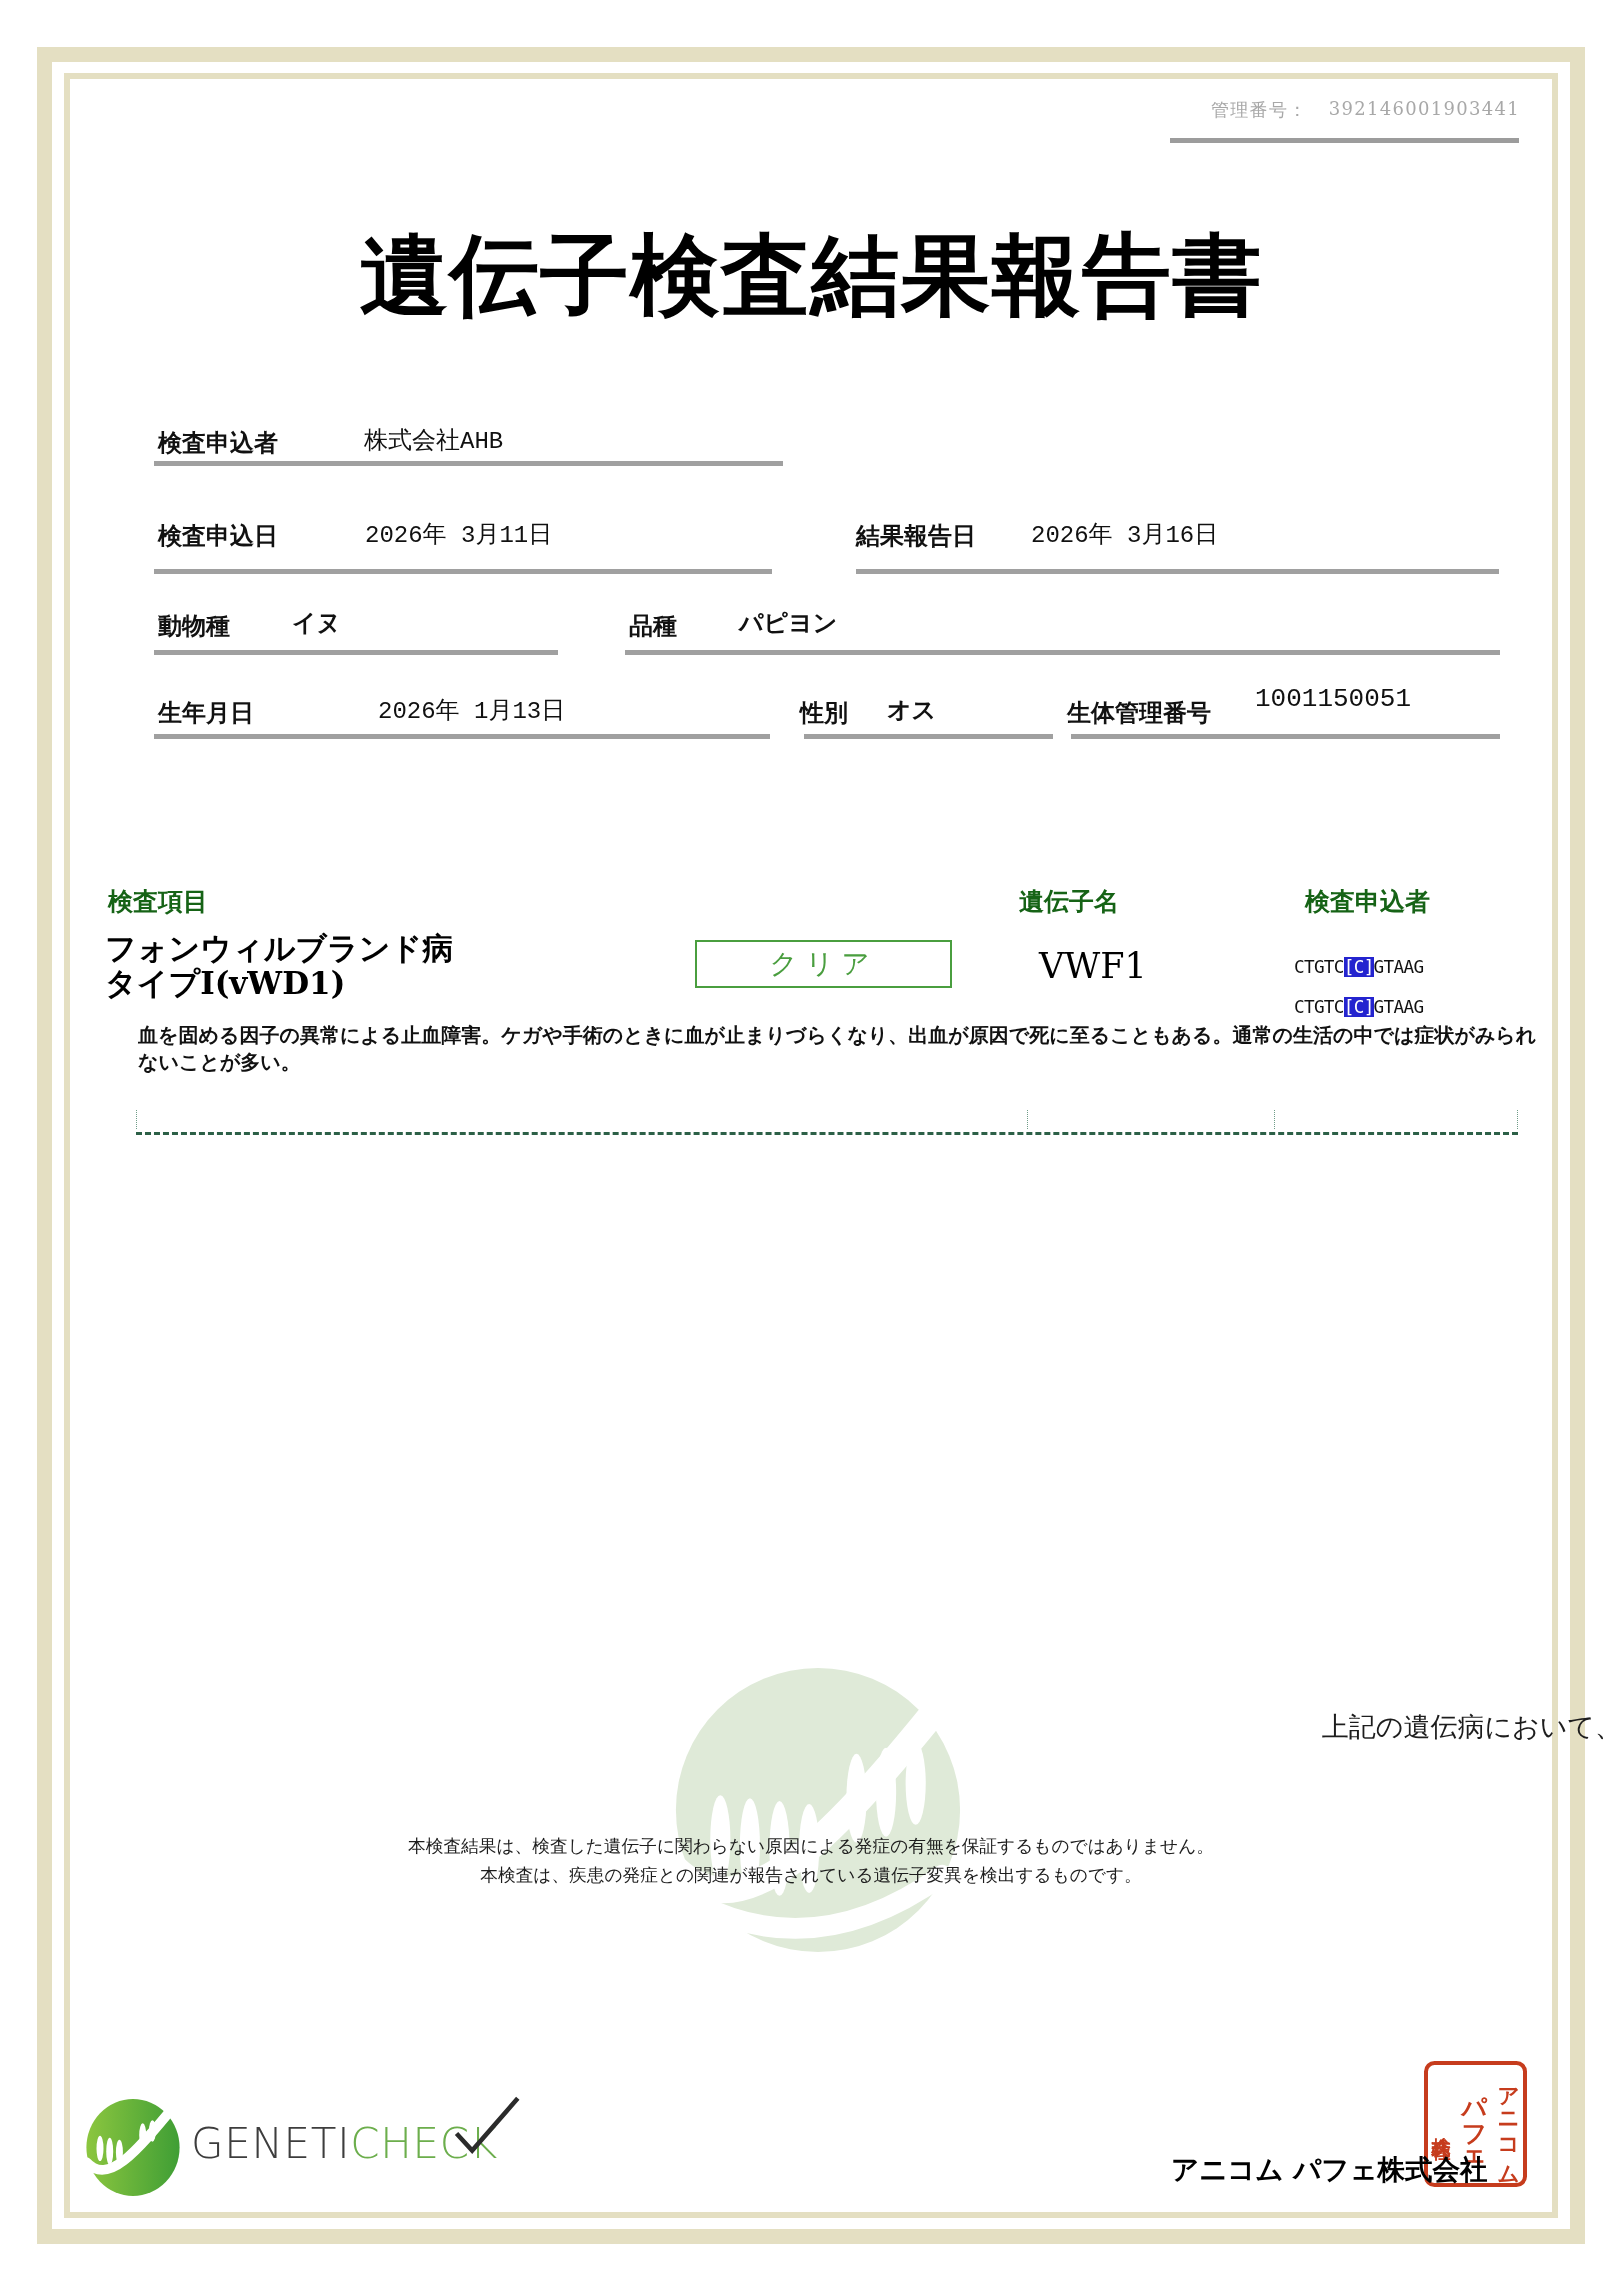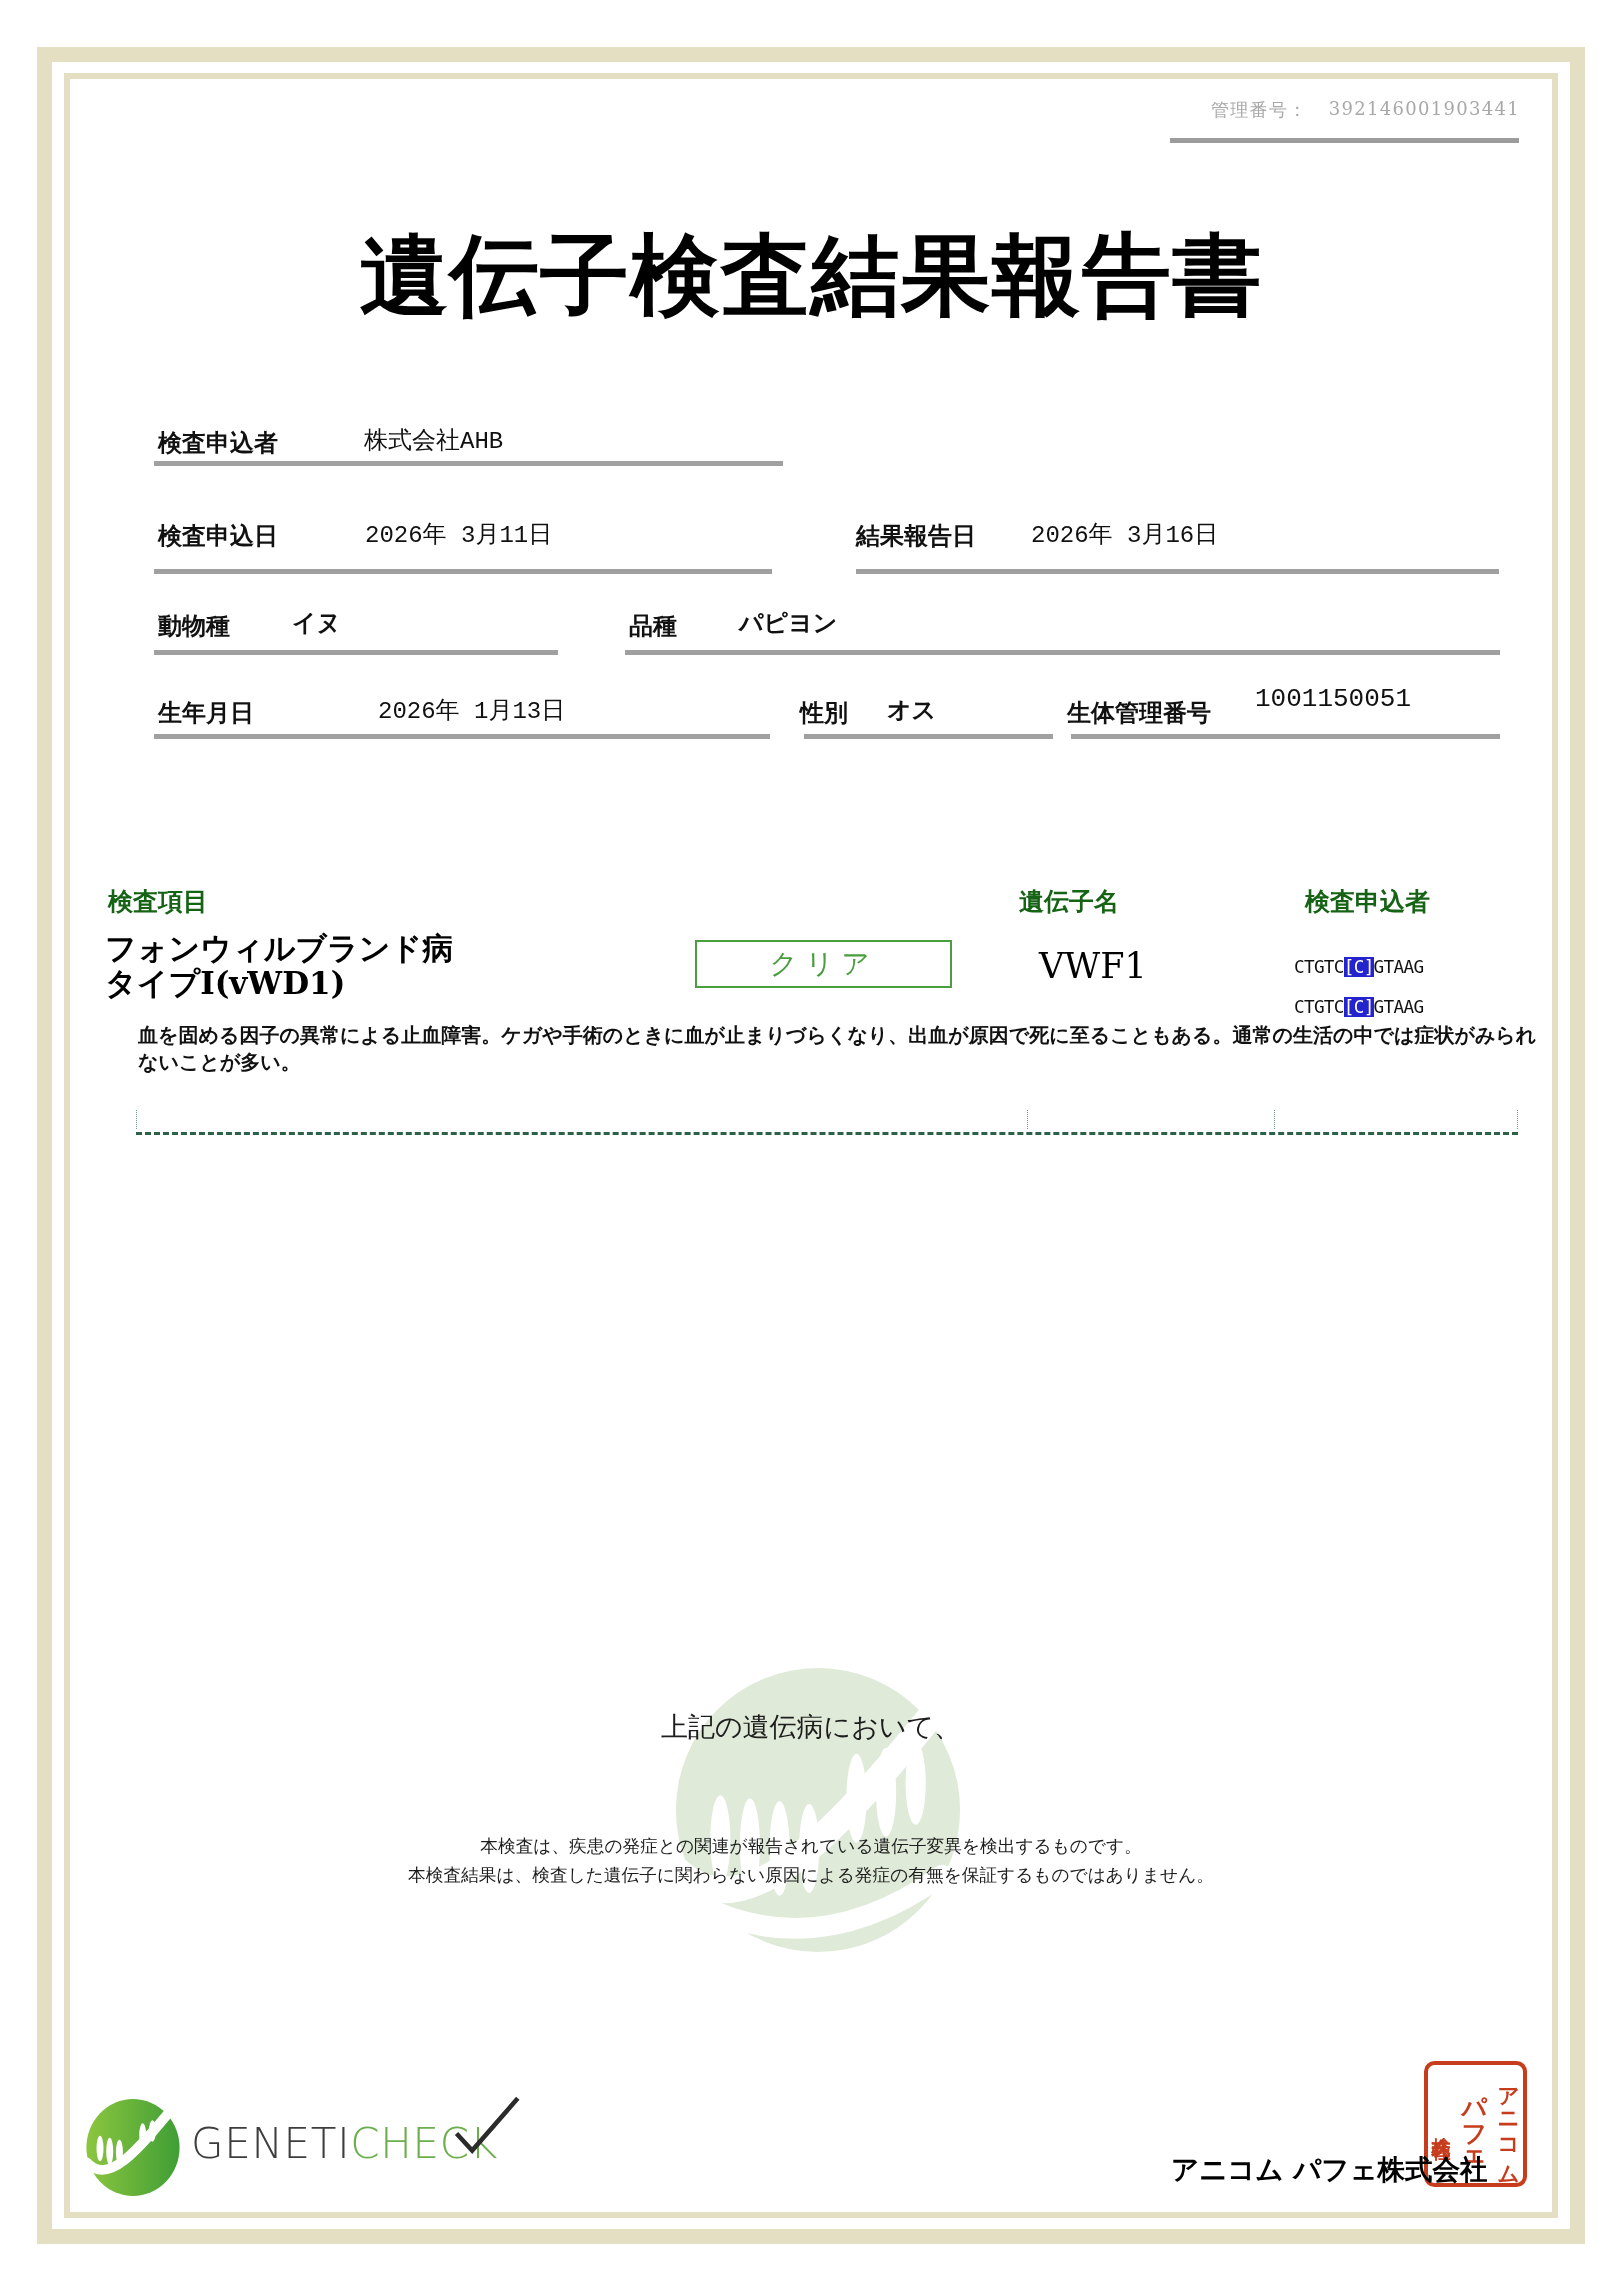--- a/index.html
+++ b/index.html
@@ -50,21 +50,21 @@
 
   .desc{position:absolute;left:108px;top:1022px;width:1412px;font-size:20px;font-weight:bold;line-height:1.35;color:#111;margin-left:30px;}
   .risk-note{position:absolute;left:108px;top:1081px;width:1412px;font-size:21px;font-weight:bold;color:var(--green-bright);}
 
   .dotted-strip{position:absolute;left:136px;top:1107px;width:1382px;height:25px;
                 border-bottom:3.3px dashed var(--green-dash);}
   .dotted-strip .vline{position:absolute;top:2.6px;height:19.6px;width:0;border-left:1.3px dotted #6f9c88;}
 
   .watermark{position:absolute;left:667px;top:1662px;width:302px;height:296px;z-index:0;}
 
-  .summary-1{position:absolute;left:0;right:0;top:1709px;text-align:center;z-index:2;
+  .summary-1{position:absolute;left:0;right:0;top:1709px;text-align:right;z-index:2;
              font-family:"DejaVu Sans","Liberation Sans",sans-serif;font-size:27px;color:#1d1d1d;}
   .summary-2{position:absolute;left:0;right:0;top:1751px;text-align:center;z-index:2;
              font-family:"DejaVu Sans","Liberation Sans",sans-serif;font-size:29px;color:#1d1d1d;}
   .notes{position:absolute;left:0;right:0;top:1832px;text-align:center;z-index:2;
          font-family:"DejaVu Sans","Liberation Sans",sans-serif;font-size:17.7px;line-height:1.65;color:#1d1d1d;}
 
   .logo-mark{position:absolute;left:84px;top:2098px;width:98px;height:99px;}
   .logo-text{position:absolute;left:191px;top:2119px;z-index:2;white-space:nowrap;
              font-family:"DejaVu Sans","Liberation Sans",sans-serif;font-weight:300;
              font-size:42px;letter-spacing:0.7px;}
@@ -165,22 +165,22 @@
       <ellipse cx="63" cy="46" rx="3.4" ry="15"></ellipse>
       <ellipse cx="73" cy="44" rx="3.4" ry="15"></ellipse>
       <ellipse cx="83" cy="41" rx="3.4" ry="14"></ellipse>
     </g>
     <path d="M 2,70 C 25,92 55,60 98,6" stroke="#ffffff" stroke-width="9" fill="none" stroke-linecap="round"></path>
     <path d="M 10,82 Q 50,102 92,72" stroke="#ffffff" stroke-width="7" fill="none" stroke-linecap="round"></path>
   </svg>
 
   <div class="summary-1">上記の遺伝病において、</div>
   <div class="notes">
+    <div>本検査結果は、検査した遺伝子に関わらない原因による発症の有無を保証するものではありません。</div>
     <div>本検査は、疾患の発症との関連が報告されている遺伝子変異を検出するものです。</div>
-    <div>本検査結果は、検査した遺伝子に関わらない原因による発症の有無を保証するものではありません。</div>
   </div>
 
   <svg class="logo-mark" viewBox="0 0 100 102">
     <defs>
       <linearGradient id="lg" x1="0" y1="0" x2="1" y2="0">
         <stop offset="0" stop-color="#8cc63f"></stop>
         <stop offset="1" stop-color="#3f9e35"></stop>
       </linearGradient>
     </defs>
     <ellipse cx="50" cy="51" rx="48" ry="50" fill="url(#lg)"></ellipse>

